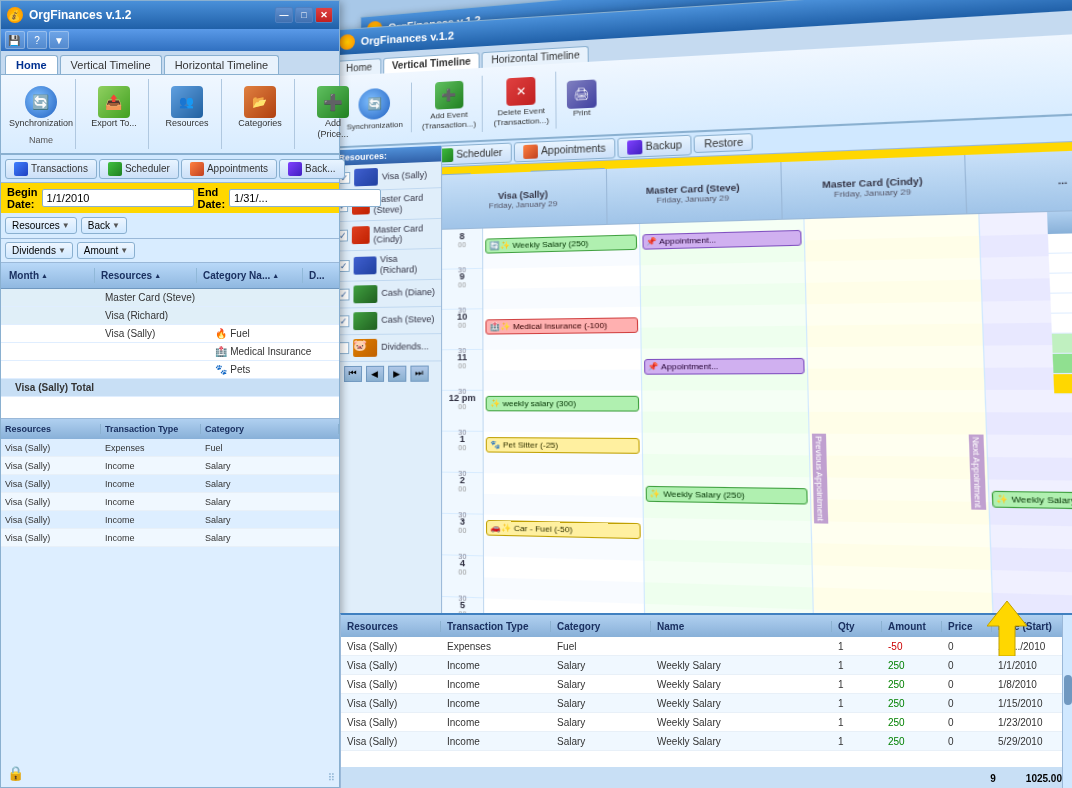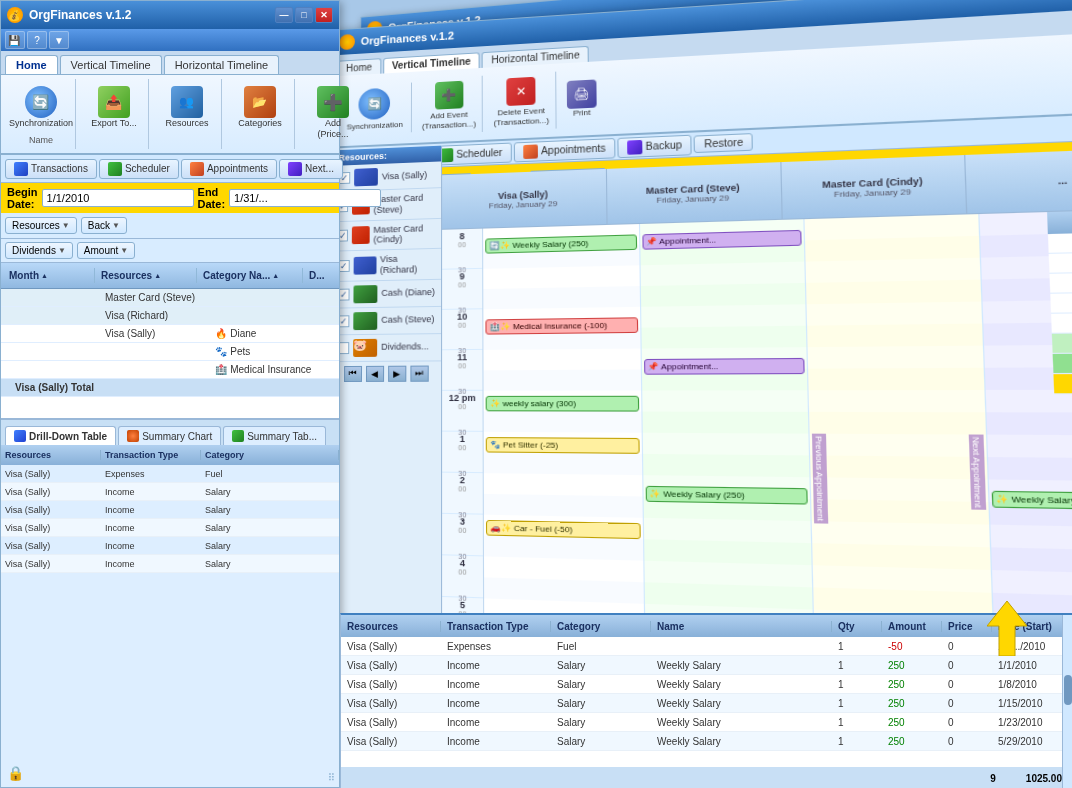--- a/index.html
+++ b/index.html
@@ -910,21 +910,21 @@
     <div class="tab-button">
       <span class="tab-icon tab-icon-scheduler"></span>
       <span>Scheduler</span>
     </div>
     <div class="tab-button">
       <span class="tab-icon tab-icon-appointments"></span>
       <span>Appointments</span>
     </div>
     <div class="tab-button">
       <span class="tab-icon" style="background:linear-gradient(135deg,#8040ff,#4020c0);"></span>
-      <span>Next...</span>
+      <span>Back...</span>
     </div>
   </div>
 
   <div class="date-bar">
     <span>Begin Date:</span>
     <input type="text" class="date-input" value="1/1/2010" style="">
     <span>End Date:</span>
     <input type="text" class="date-input" value="1/31/..." style="">
   </div>
 
@@ -979,54 +979,40 @@
 
     <div class="data-row subgroup-row">
       <div class="data-cell" style="width:90px;"></div>
       <div class="data-cell indent-1" style="width:150px;">Visa (Richard)</div>
       <div class="data-cell" style="flex:1;"></div>
     </div>
 
     <div class="data-row">
       <div class="data-cell" style="width:90px;"></div>
       <div class="data-cell indent-1" style="width:100px;">Visa (Sally)</div>
-      <div class="data-cell indent-2" style="flex:1;">🔥 Diane</div>
+      <div class="data-cell indent-2" style="flex:1;">🔥 Fuel</div>
+    </div>
+    <div class="data-row">
+      <div class="data-cell" style="width:90px;"></div>
+      <div class="data-cell indent-1" style="width:100px;"></div>
+      <div class="data-cell indent-2" style="flex:1;">🏥 Medical Insurance</div>
     </div>
     <div class="data-row">
       <div class="data-cell" style="width:90px;"></div>
       <div class="data-cell indent-1" style="width:100px;"></div>
       <div class="data-cell indent-2" style="flex:1;">🐾 Pets</div>
     </div>
-    <div class="data-row">
-      <div class="data-cell" style="width:90px;"></div>
-      <div class="data-cell indent-1" style="width:100px;"></div>
-      <div class="data-cell indent-2" style="flex:1;">🏥 Medical Insurance</div>
-    </div>
 
     <div class="data-row total-row">
 
       <div class="data-cell indent-1" style="flex:1;">Visa (Sally) Total</div>
     </div>
 
   </div>
 
-  <div class="bottom-tabs">
-    <div class="bottom-tab active">
-      <span class="bottom-tab-icon bti-drill"></span>
-      <span>Drill-Down Table</span>
-    </div>
-    <div class="bottom-tab">
-      <span class="bottom-tab-icon bti-summary"></span>
-      <span>Summary Chart</span>
-    </div>
-    <div class="bottom-tab">
-      <span class="bottom-tab-icon bti-table"></span>
-      <span>Summary Tab...</span>
-    </div>
-  </div>
 
 
   <div class="detail-headers">
     <div class="dh" style="width:100px;">Resources</div>
     <div class="dh" style="width:100px;">Transaction Type</div>
     <div class="dh" style="flex:1;">Category</div>
   </div>
 
   <div class="detail-rows">
     <div class="detail-row">

